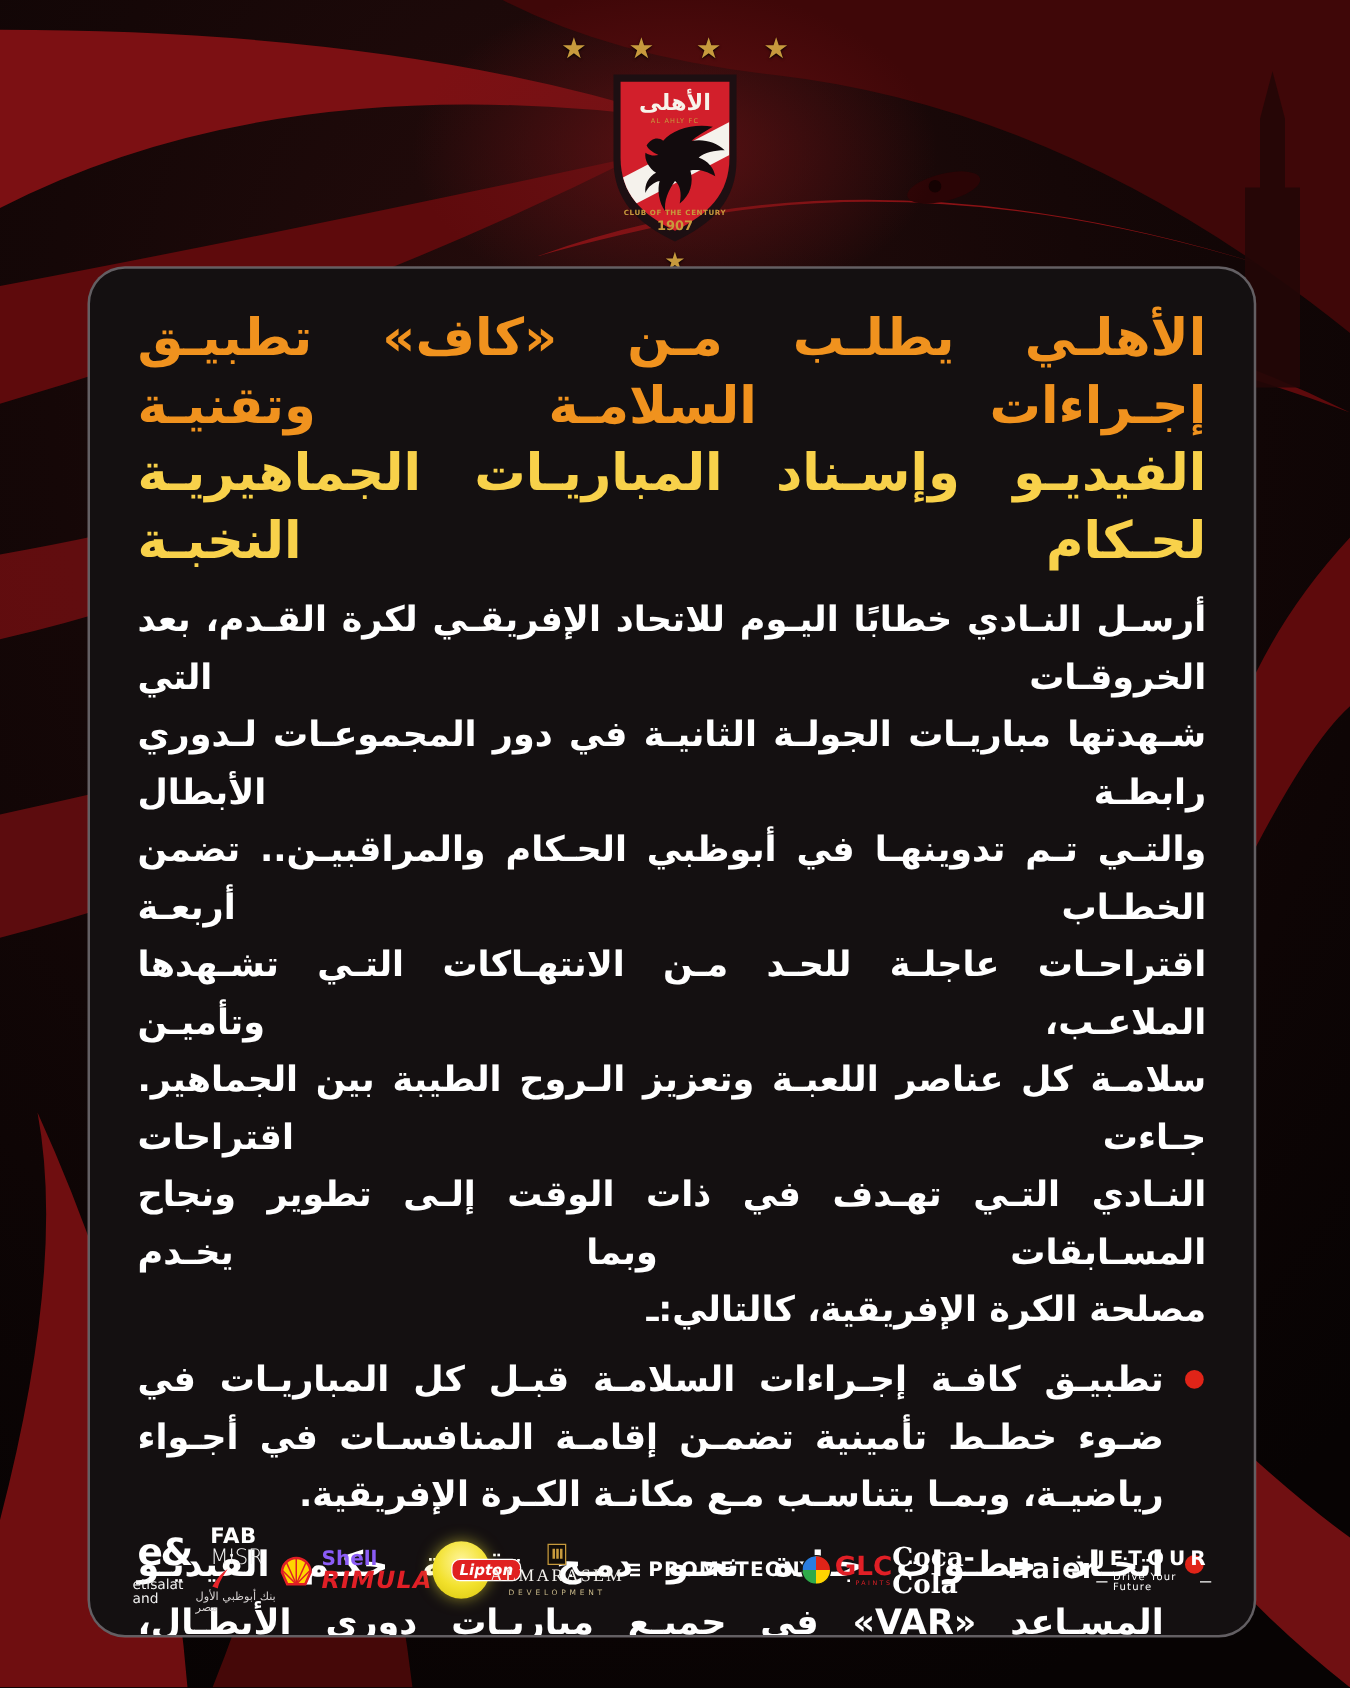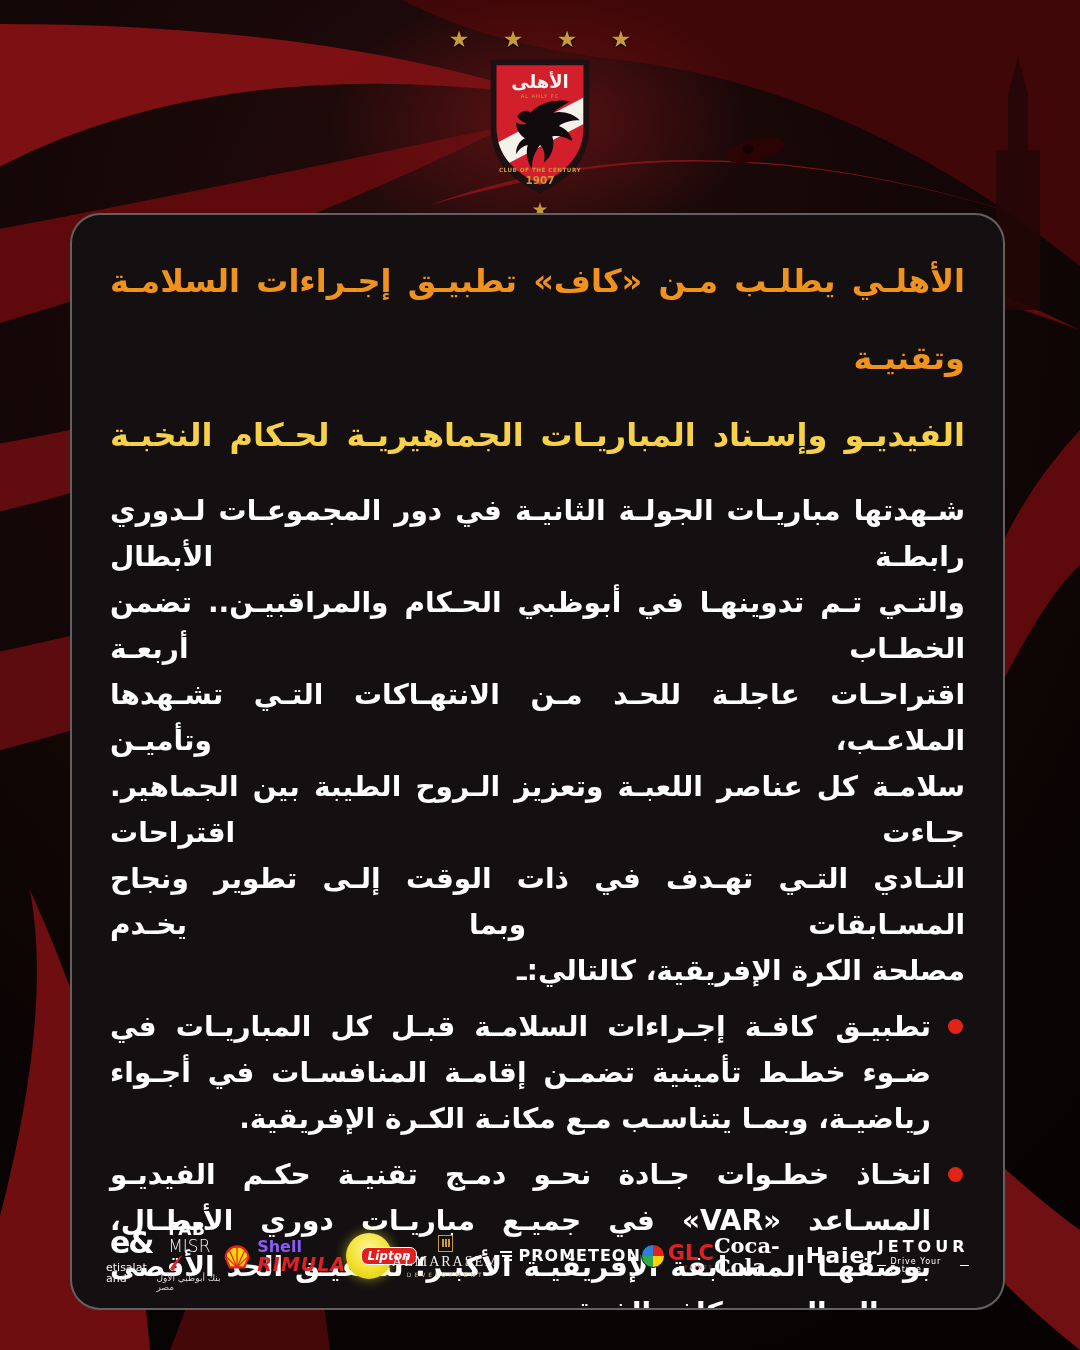--- a/index.html
+++ b/index.html
@@ -15,21 +15,21 @@
   .star-bottom{display:block;color:#c79a3d;font-size:19px;line-height:22px;margin-top:2px;
                text-shadow:0 1px 2px #000;}
 
   
   .card{position:absolute;left:70px;top:213px;width:935px;height:1097px;z-index:3;
         background:#141011;border:2px solid rgba(230,227,233,.38);border-radius:30px;
         box-sizing:border-box;overflow:hidden;}
   .card-content{direction:rtl;padding:24px 38px 0 38px;}
 
   .headline{margin-top:4px;}
-  .hl{font-weight:bold;font-size:32px;line-height:77px;
+  .hl{font-weight:bold;font-size:41px;line-height:54px;
       text-align:justify;text-align-last:justify;}
   .hl1{color:#f0921e;}
   .hl2{color:#f8d14a;}
 
   .intro{margin-top:14px;color:#ffffff;}
   .jline{font-weight:bold;font-size:28px;line-height:46px;
          text-align:justify;text-align-last:justify;}
   .jline.last{text-align-last:right;}
 
   .bullets{margin-top:6px;color:#ffffff;}
@@ -158,20 +158,21 @@
 
   <div class="card">
     <div class="card-content">
 
       <div class="headline">
         <div class="hl hl1">الأهلـي يطلـب مـن «كاف» تطبيـق إجـراءات السلامـة وتقنيـة</div>
         <div class="hl hl2">الفيديـو وإسـناد المباريـات الجماهيريـة لحـكام النخبـة</div>
       </div>
 
       <div class="intro">
+        <div class="jline">أرسـل النـادي خطابًا اليـوم للاتحاد الإفريقـي لكرة القـدم، بعد الخروقـات التي</div>
         <div class="jline">شـهدتها مباريـات الجولـة الثانيـة في دور المجموعـات لـدوري رابطـة الأبطال</div>
         <div class="jline">والتـي تـم تدوينهـا في أبوظبي الحـكام والمراقبيـن.. تضمن الخطـاب أربعـة</div>
         <div class="jline">اقتراحـات عاجلـة للحـد مـن الانتهـاكات التـي تشـهدها الملاعـب، وتأميـن</div>
         <div class="jline">سلامـة كل عناصر اللعبـة وتعزيز الـروح الطيبة بين الجماهير. جـاءت اقتراحات</div>
         <div class="jline">النـادي التـي تهـدف في ذات الوقت إلـى تطوير ونجاح المسـابقات وبما يخـدم</div>
         <div class="jline last">مصلحة الكرة الإفريقية، كالتالي:ـ</div>
       </div>
 
       <div class="bullets">
         <div class="bullet">

